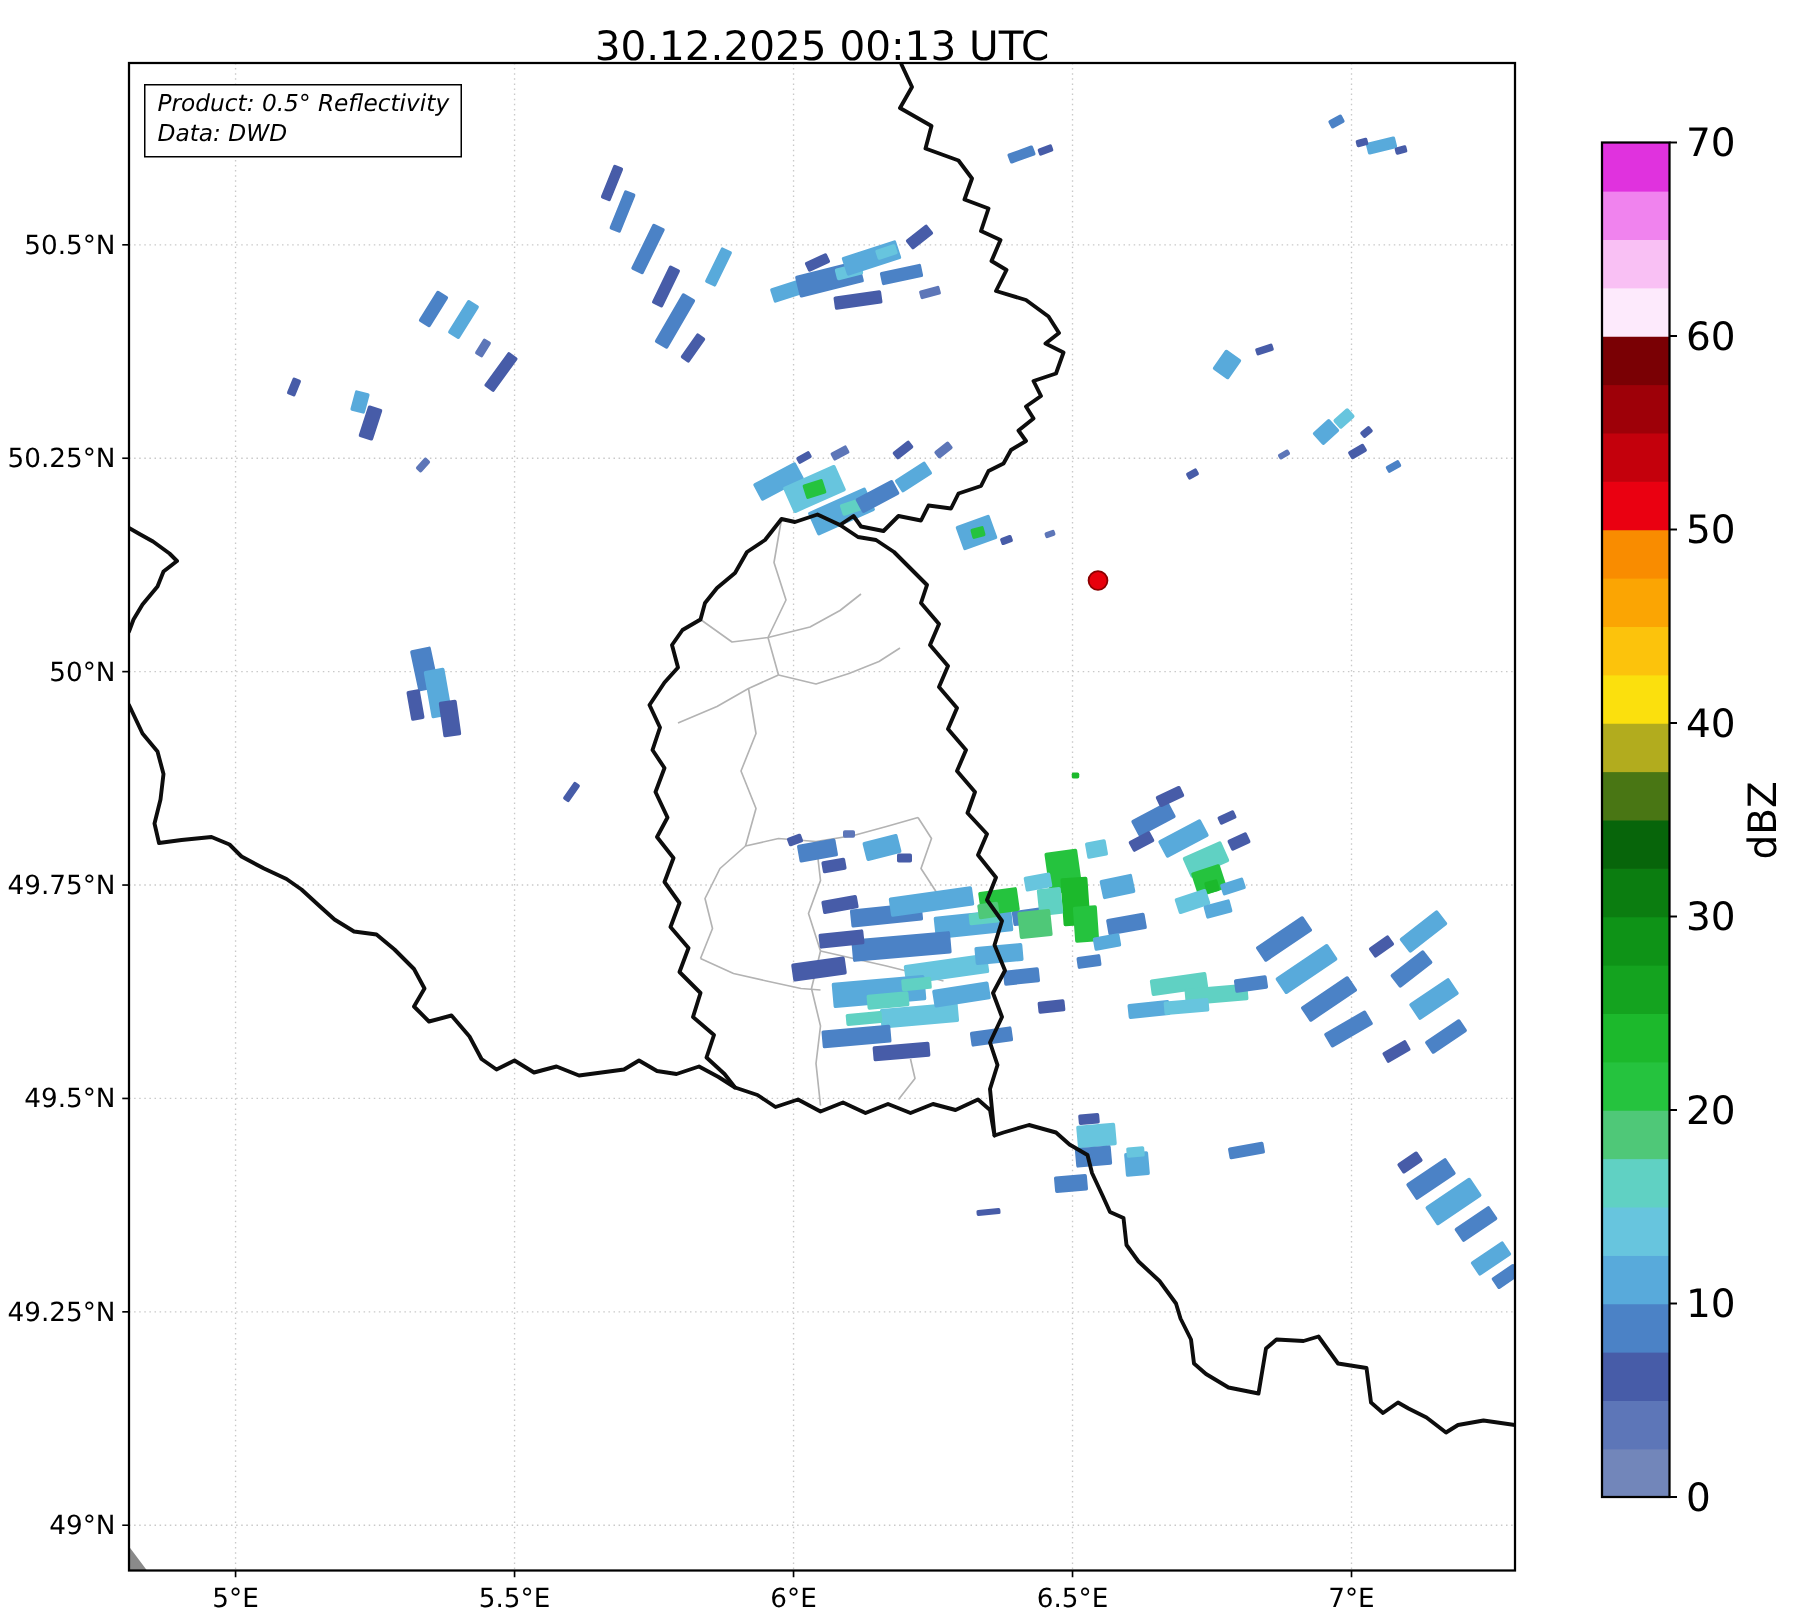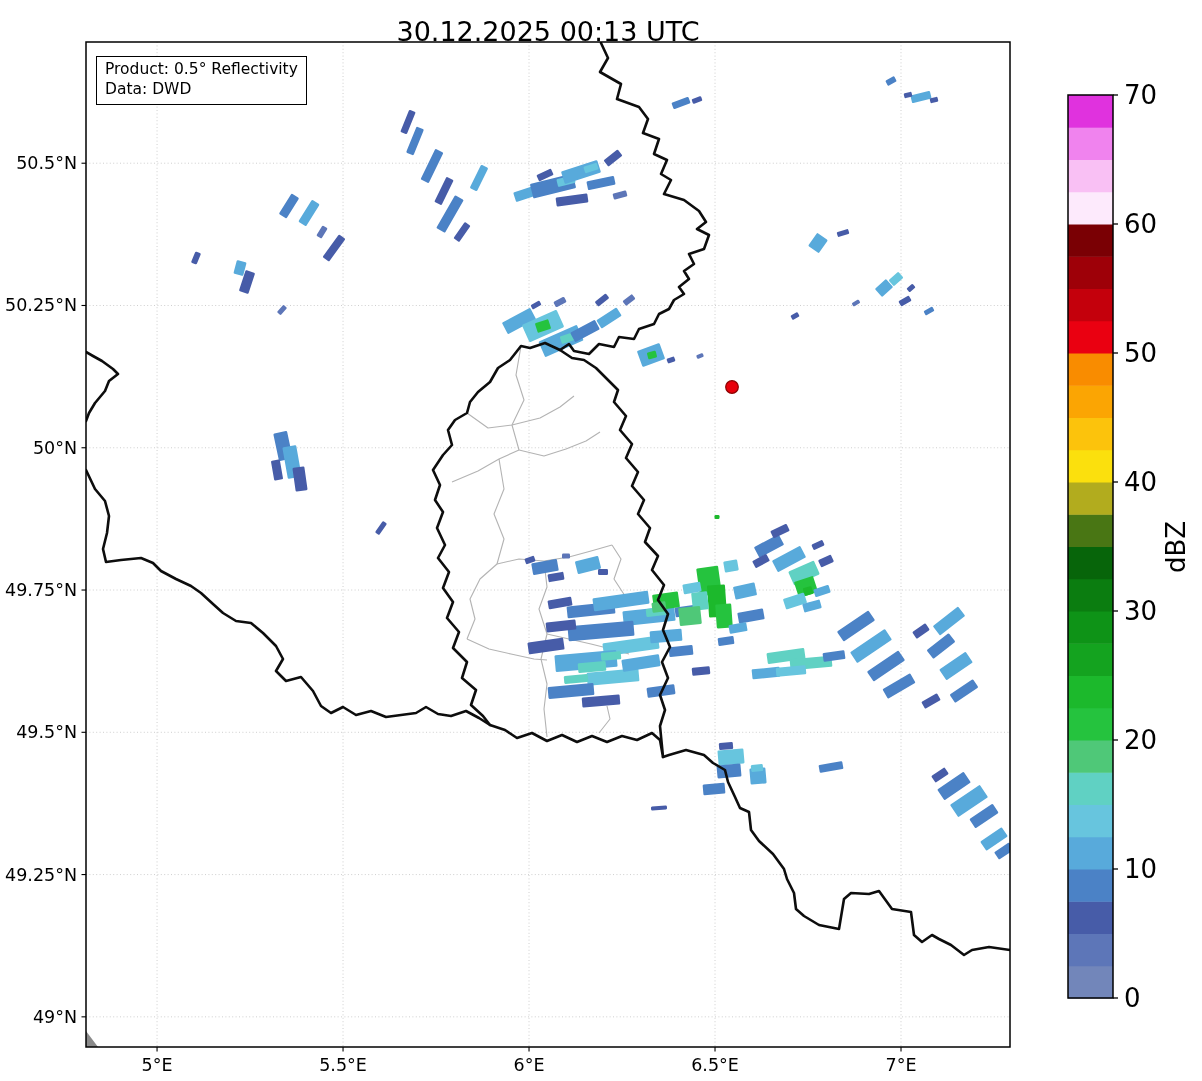--- a/index.html
+++ b/index.html
@@ -3,21 +3,21 @@
 <meta charset="utf-8">
 <style>
   html,body{margin:0;padding:0;background:#fff;}
   body{width:1202px;height:1081px;position:relative;overflow:hidden;
        font-family:"DejaVu Sans",sans-serif;color:#000;}
   #plot-svg{position:absolute;left:0;top:0;z-index:1;}
   #plot-svg text{font-family:"DejaVu Sans",sans-serif;fill:#000;}
   .fig-title{position:absolute;left:86px;top:4px;width:924px;text-align:center;
        font-size:27px;z-index:3;margin-top:12px;}
   .anno-box{position:absolute;left:96px;top:56px;background:#fff;border:1.5px solid #000;
-       padding:2px 8px 4px 8px;font-size:15.5px;line-height:1.32;z-index:4;white-space:nowrap;}
+       padding:2px 8px 4px 8px;font-size:15.5px;line-height:1.32;z-index:4;white-space:nowrap;font-style:italic;}
   .cbar-label{position:absolute;left:1176px;top:547px;font-size:26px;z-index:3;
        transform:translate(-50%,-50%) rotate(-90deg);transform-origin:center;}
 </style>
 </head>
 <body>
 
 <div class="fig-title">30.12.2025 00:13 UTC</div>
 
 <div class="anno-box">
   <div>Product: 0.5° Reflectivity</div>

